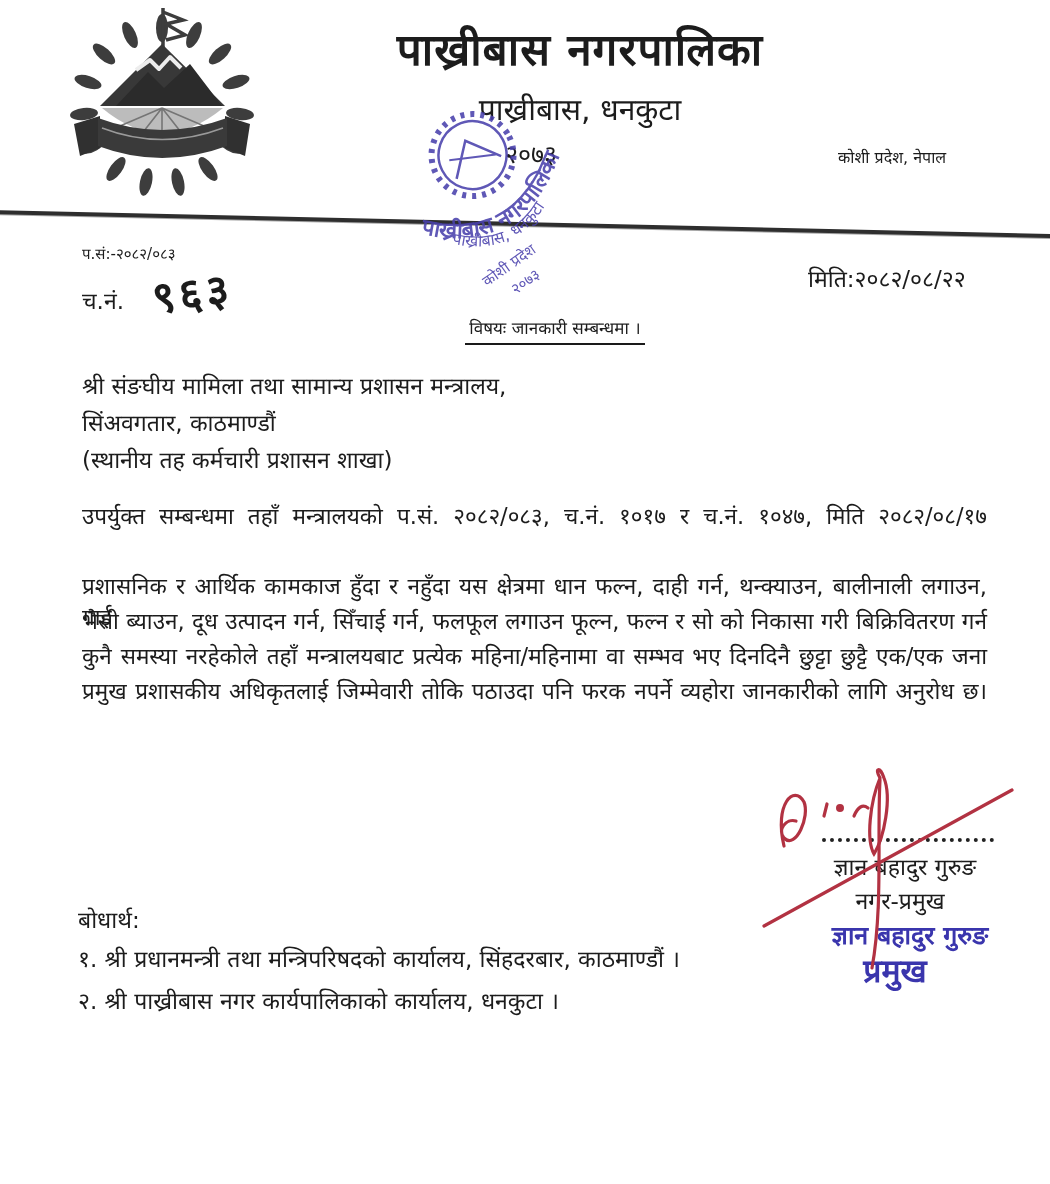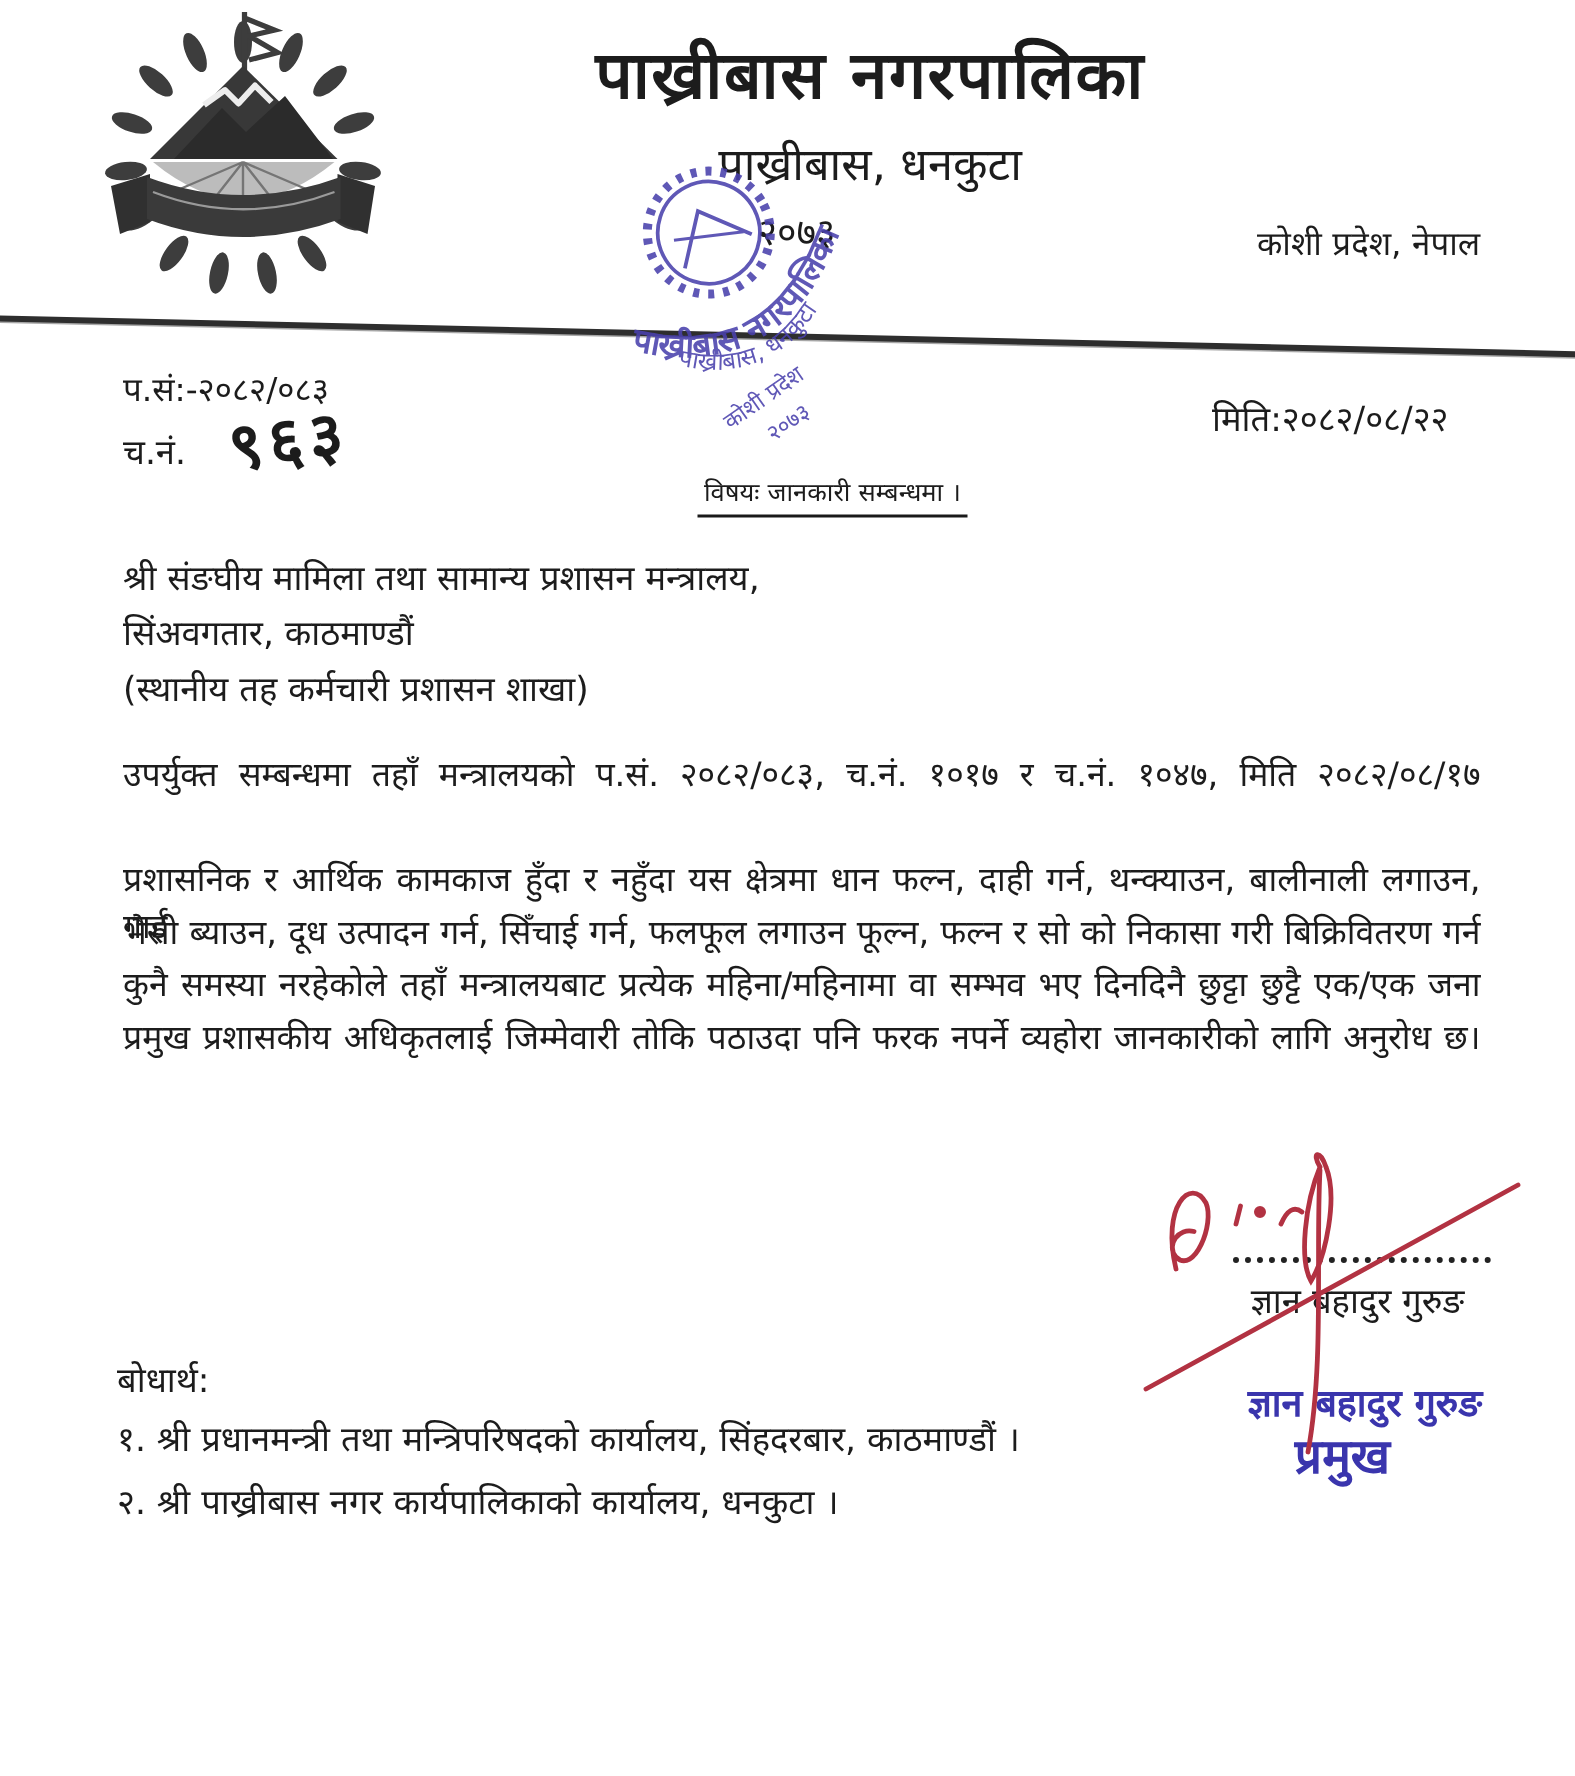--- a/index.html
+++ b/index.html
@@ -7,30 +7,30 @@
     position:relative;width:1050px;height:1184px;margin:0 auto;
     background:#ffffff;overflow:hidden;
     font-family:"DejaVu Sans",sans-serif;color:#1c1c1c;
   }
   .abs{position:absolute;}
   
   .muni-title{left:330px;top:18px;width:500px;text-align:center;
     font-size:44px;font-weight:bold;letter-spacing:1px;}
   .muni-addr{left:380px;top:88px;width:400px;text-align:center;font-size:30px;}
   .estd-year{left:505px;top:136px;font-size:25px;z-index:1;}
-  .province{left:838px;top:146px;font-size:22px;}
+  .province{left:838px;top:146px;font-size:16px;}
   .rule{left:-12px;top:210px;width:1080px;height:4px;background:#2e2e2e;
     transform:rotate(1.3deg);transform-origin:left center;box-shadow:0 1px 0 rgba(60,60,60,.45);}
   
   .emblem{left:60px;top:6px;z-index:1;}
   
   .stamp{left:392px;top:100px;width:215px;height:205px;z-index:2;
     transform:rotate(-27deg);opacity:.88;pointer-events:none;}
   
-  .ref-ps{left:82px;top:243px;font-size:22px;}
+  .ref-ps{left:82px;top:243px;font-size:15px;}
   .ref-cn{left:82px;top:284px;font-size:23px;}
   .ref-cn-val{left:152px;top:262px;font-size:44px;font-weight:bold;
     transform:rotate(-7deg);letter-spacing:4px;}
   .ref-date{left:808px;top:262px;font-size:23px;}
   
   .subject-wrap{left:0;top:316px;width:1050px;text-align:center;padding-left:60px;box-sizing:border-box;}
   .subject{display:inline-block;font-size:17px;border-bottom:2px solid #1a1a1a;padding:0 4px 4px;}
   
   .addr{left:82px;top:368px;width:620px;font-size:23px;line-height:37px;}
   
@@ -141,20 +141,21 @@
       <path d="M22,88 C12,46 32,26 42,44 C48,58 34,92 22,80 C15,72 24,60 34,63"></path>
       <path d="M62,58 l3,-12"></path>
       <circle cx="78" cy="50" r="2.4" fill="#b23242"></circle>
       <path d="M92,58 q6,-14 14,-8"></path>
       <path d="M118,20 C108,44 104,82 112,96 C122,80 130,40 122,20 C118,8 112,10 118,20"></path>
       <path d="M118,22 C115,78 121,150 110,210"></path>
       <path d="M2,168 L250,32"></path>
     </g>
   </svg>
   <div class="abs sig-name">ज्ञान बहादुर गुरुङ</div>
+  <div class="abs sig-title">नगर-प्रमुख</div>
   <div class="abs stamp-name">ज्ञान बहादुर गुरुङ</div>
   <div class="abs stamp-title">प्रमुख</div>
 
   <div class="abs cc-head">बोधार्थ:</div>
   <div class="abs cc-item1">१. श्री प्रधानमन्त्री तथा मन्त्रिपरिषदको कार्यालय, सिंहदरबार, काठमाण्डौं ।</div>
   <div class="abs cc-item2">२. श्री पाख्रीबास नगर कार्यपालिकाको कार्यालय, धनकुटा ।</div>
 
 </div>
 
 </body></html>

